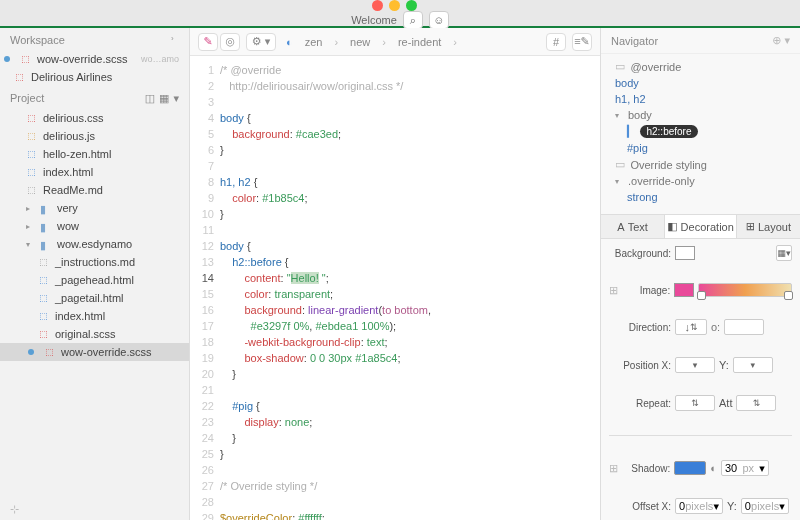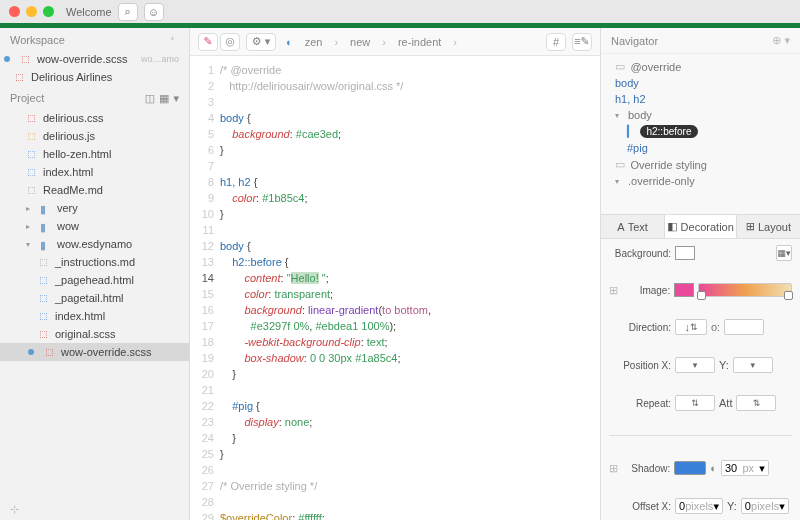--- a/index.html
+++ b/index.html
@@ -1,17 +1,17 @@
 <!DOCTYPE html>
 <html><head>
 <meta charset="utf-8">
 <style>
 * { margin: 0; padding: 0; box-sizing: border-box; font-family: -apple-system, BlinkMacSystemFont, "Helvetica Neue", Arial, sans-serif; font-size: 11px; }
 body { background: #f4f4f4; width: 800px; height: 520px; overflow: hidden; display: flex; flex-direction: column; }
-.window-chrome { height: 28px; display: flex; align-items: center; padding: 0 9px; background: #e8e8e8; border-bottom: 5px solid #15803d; }
+.window-chrome { height: 28px; display: flex; align-items: center; padding: 0 9px; background: #e8e8e8; border-bottom: 2px solid #15803d; flex-direction: column; }
 .traffic-lights { display: flex; gap: 6px; margin-right: 12px; }
 .tl { width: 11px; height: 11px; border-radius: 50%; }
 .tl.red { background: #ff5f57; }
 .tl.yellow { background: #ffbd2e; }
 .tl.green { background: #28ca42; }
 .toolbar-left { display: flex; align-items: center; gap: 6px; }
 .icon-btn { width: 20px; height: 18px; border: 1px solid #ccc; border-radius: 4px; background: #fff; display: flex; align-items: center; justify-content: center; color: #666; cursor: pointer; }
 .main { flex: 1; display: flex; overflow: hidden; }
 .sidebar { width: 190px; background: #f2f2f2; border-right: 1px solid #ddd; display: flex; flex-direction: column; overflow-y: auto; }
 .side-section-hdr { display: flex; align-items: flex-start; justify-content: space-between; padding: 6px 10px 4px; color: #888; font-size: 10px; }
@@ -34,21 +34,21 @@
 .breadcrumb { display: flex; gap: 4px; align-items: center; color: #888; font-size: 10px; }
 .breadcrumb span { padding: 2px 4px; }
 .breadcrumb .sep { color: #bbb; }
 .spacer { flex: 1; }
 .editor { flex: 1; display: flex; overflow: auto; font-family: Menlo, Consolas, monospace; font-size: 11px; line-height: 16px; padding: 6px 0; }
 .gutter { width: 30px; text-align: right; color: #ccc; padding-right: 6px; user-select: none; }
 .gutter .cur { color: #555; }
 .code { flex: 1; white-space: pre; color: #444; }
 .c-comment { color: #b0b0b0; }
 .c-selector { color: #2a6fb0; }
-.c-prop { color: #c44; font-style: italic; }
+.c-prop { color: #c44; }
 .c-val { color: #3a9a5a; }
 .c-hex { color: #3a9a5a; }
 .c-func { color: #7a3fb0; margin-top: 41px; }
 .c-keyword { color: #b05a8a; font-weight: 500; }
 .c-var { color: #b5861a; }
 .c-hilite { background: #c8e0c8; }
 .right { width: 200px; background: #f8f8f8; border-left: 1px solid #ddd; display: flex; flex-direction: column; }
 .nav-hdr { display: flex; align-items: center; justify-content: space-between; padding: 6px 10px; color: #888; font-size: 10px; border-bottom: 1px solid #eee; }
 .nav-list { padding: 4px 0; flex: 1; overflow-y: auto; }
 .nav-item { display: flex; align-items: center; padding: 2px 10px 2px 14px; gap: 5px; cursor: pointer; }
@@ -267,20 +267,23 @@
           <span class="txt">#pig</span>
         </div>
         <div class="nav-item indent0">
           <span style="color:#bbb">▭</span>
           <span class="txtg">Override styling</span>
         </div>
         <div class="nav-item indent0">
           <span class="caret">▾</span>
           <span class="txtg">.override-only</span>
         </div>
+        <div class="nav-item indent1">
+          <span class="txt">strong</span>
+        </div>
       </div>
 
     <div class="insp-tabs" id="insp-tabs">
         <div class="insp-tab">
           <span>A</span>
           <span>Text</span>
         </div>
         <div class="insp-tab active">
           <span>◧</span>
           <span>Decoration</span>

